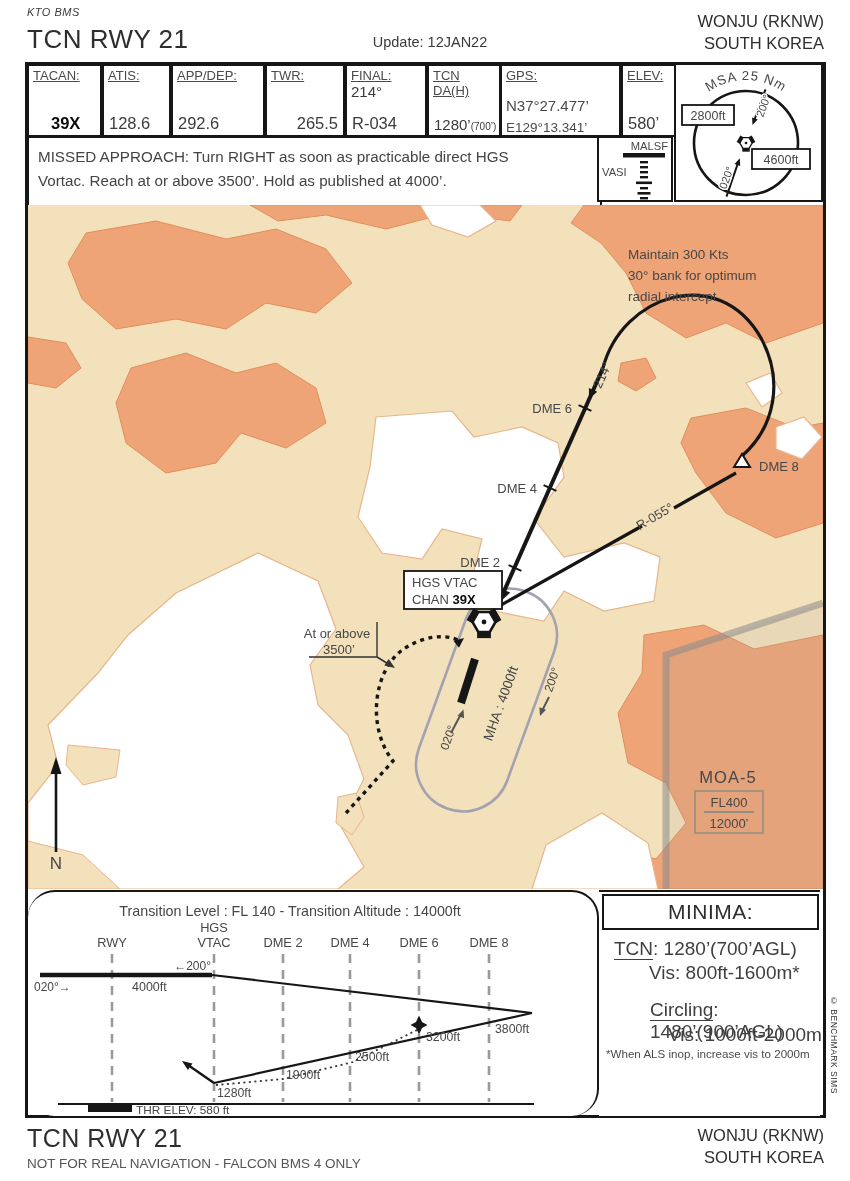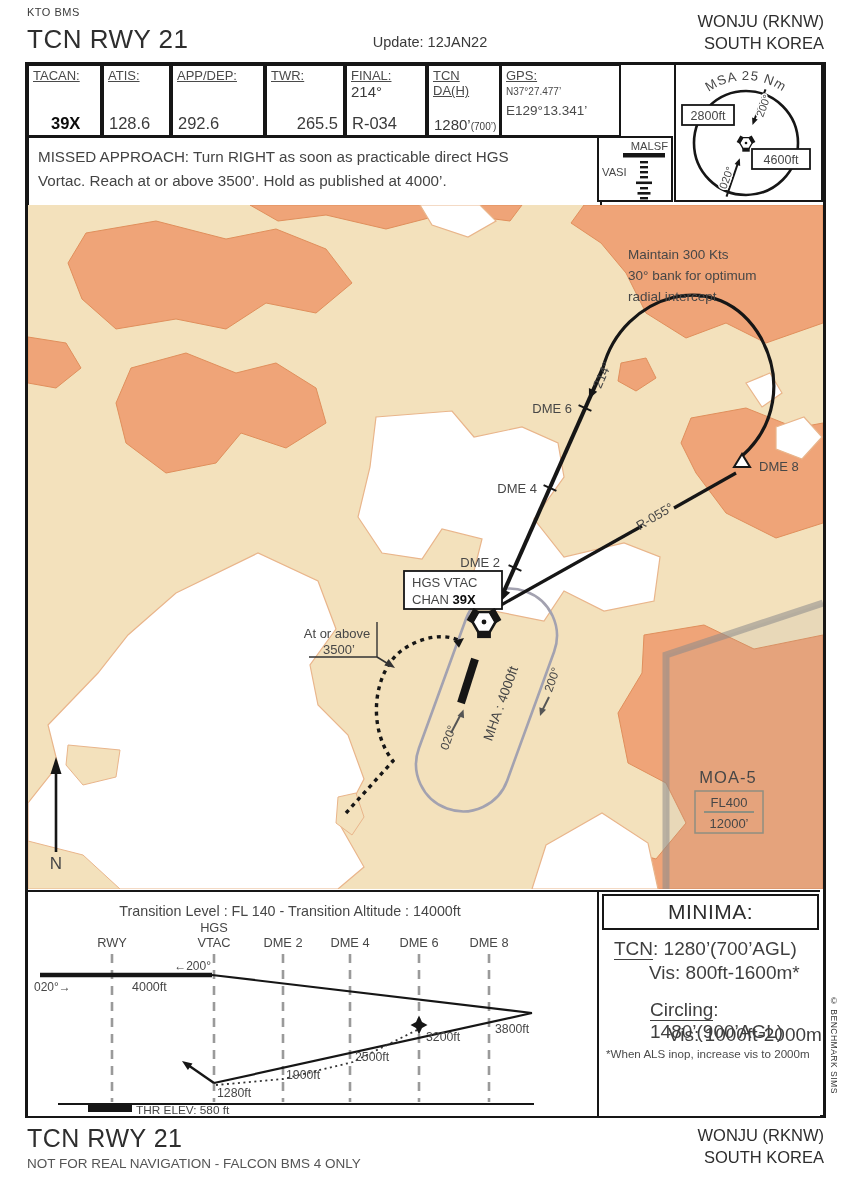--- a/index.html
+++ b/index.html
@@ -1,38 +1,38 @@
 <!DOCTYPE html>
 <html><head>
 <meta charset="utf-8">
 <style>
   html,body{margin:0;padding:0;background:#e8e8e8;}
   .chart{position:relative;width:850px;height:1181px;background:#fff;
          font-family:"Liberation Sans",sans-serif;color:#3c3c3c;overflow:hidden;}
   .abs{position:absolute;}
   .frame{position:absolute;left:25px;top:62px;width:795px;height:1050px;border:3px solid #161616;}
   
-  .org{left:27px;top:6px;font-size:11px;letter-spacing:.5px;color:#3a3a3a;}
+  .org{left:27px;top:6px;font-size:11px;letter-spacing:.5px;color:#3a3a3a;font-style:italic;}
   .hTitle{left:27px;top:24px;font-size:26px;color:#2e2e2e;letter-spacing:.5px;}
   .hUpdate{left:300px;top:34px;width:260px;text-align:center;font-size:14.5px;color:#3a3a3a;}
   .hLoc{right:26px;top:10px;text-align:right;font-size:16.5px;line-height:22px;color:#2e2e2e;}
   
   .cell{position:absolute;top:64px;height:65px;border:2.5px solid #161616;background:#fff;
         font-size:13px;color:#4a4a4a;padding:2px 4px;}
   .cell .lbl{font-size:13px;text-decoration:underline;}
   .cell .val{position:absolute;bottom:2px;left:5px;font-size:16.5px;color:#3b3b3b;}
   .cell .val.bold{color:#0c0c0c;font-weight:bold;}
   .small{font-size:10px;}
   
   .missed{left:27px;top:136px;width:553px;height:53px;border:2.5px solid #161616;
           padding:7px 9px;font-size:15.2px;line-height:1.55;color:#444;background:#fff;}
   .malsfBox{left:597px;top:136px;width:72px;height:62px;border:2.5px solid #161616;background:#fff;}
   .msaBox{left:674px;top:63px;width:145px;height:135px;border:2.5px solid #161616;background:#fff;}
   
-  .profileBox{left:28px;top:890px;width:568.5px;height:223.5px;border-top:2.5px solid #161616;border-right:2.5px solid #161616;background:#fff;}
+  .profileBox{left:28px;top:890px;width:568.5px;height:223.5px;border-top:2.5px solid #161616;border-right:2.5px solid #161616;background:#fff;border-radius:27px;}
   .minimaBox{left:599px;top:890px;width:221px;height:223.5px;border-top:2.5px solid #161616;background:#fff;}
   .minimaHead{left:602px;top:894px;width:213px;height:32px;border:2px solid #161616;
               text-align:center;font-size:21px;color:#2e2e2e;line-height:32px;letter-spacing:.5px;}
   .mLine{position:absolute;font-size:19px;color:#3f3f3f;}
   .u{border-bottom:1.5px solid #3f3f3f;}
   .mNote{position:absolute;font-size:11.6px;color:#4a4a4a;}
   
   .fTitle{left:27px;top:1124px;font-size:25px;color:#2e2e2e;letter-spacing:.5px;}
   .fDisc{left:27px;top:1156px;font-size:13.5px;color:#555;}
   .fLoc{right:26px;top:1124px;text-align:right;font-size:16.5px;line-height:22px;color:#2e2e2e;}
@@ -92,22 +92,26 @@
     <span class="val">R-034</span>
   </div>
   <div class="cell" style="left:427px;width:62px">
     <div class="lbl">TCN DA(H)</div>
     <span class="val" style="font-size:15px">
       <span>1280’</span><span class="small">(700’)</span>
     </span>
   </div>
   <div class="cell" style="left:500px;width:109px">
     <div class="lbl">GPS:</div>
-    <div style="font-size:10px;margin-top:3px">N37°27.477’</div>
+    <div style="font-size:15px;margin-top:14px">N37°27.477’</div>
     <div style="font-size:13.5px;margin-top:6px">E129°13.341’</div>
+  </div>
+  <div class="cell" style="left:621px;width:48px">
+    <div class="lbl">ELEV:</div>
+    <span class="val">580’</span>
   </div>
 
   <div class="abs missed">
     <div>MISSED APPROACH: Turn RIGHT as soon as practicable direct HGS</div>
     <div>Vortac. Reach at or above 3500’. Hold as published at 4000’.</div>
   </div>
 
   <div class="abs malsfBox">
     <svg width="72" height="62" viewBox="0 0 72 62">
       <text x="69" y="12" text-anchor="end" font-size="11.2">MALSF</text>

